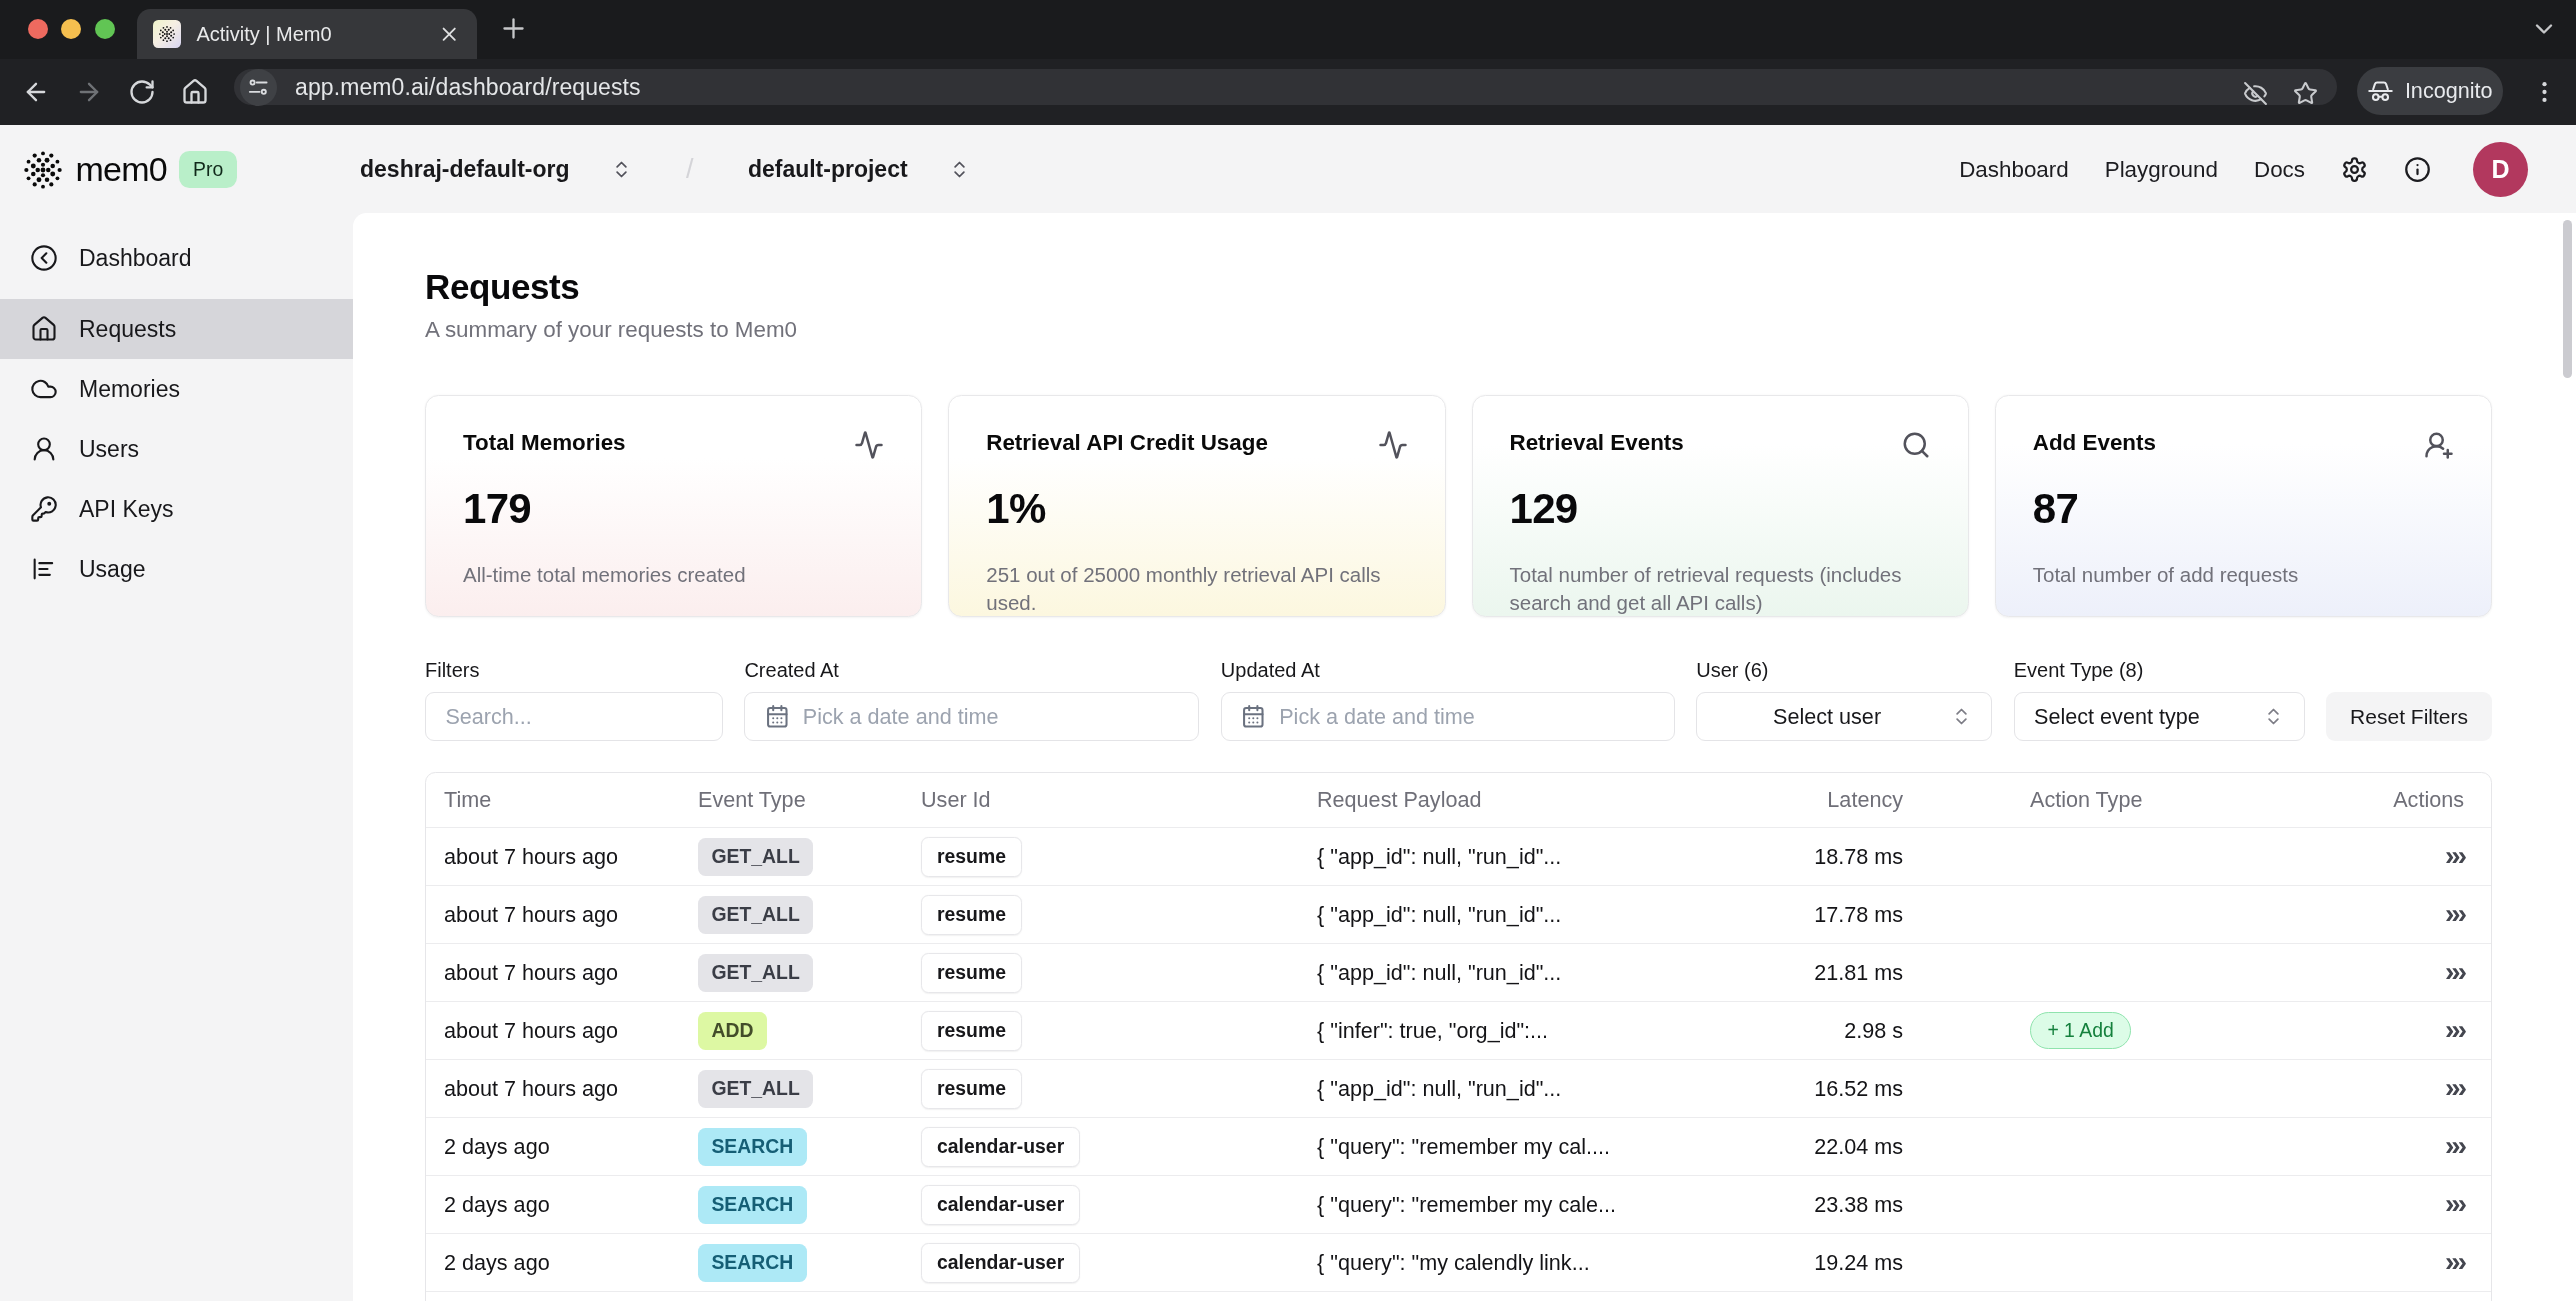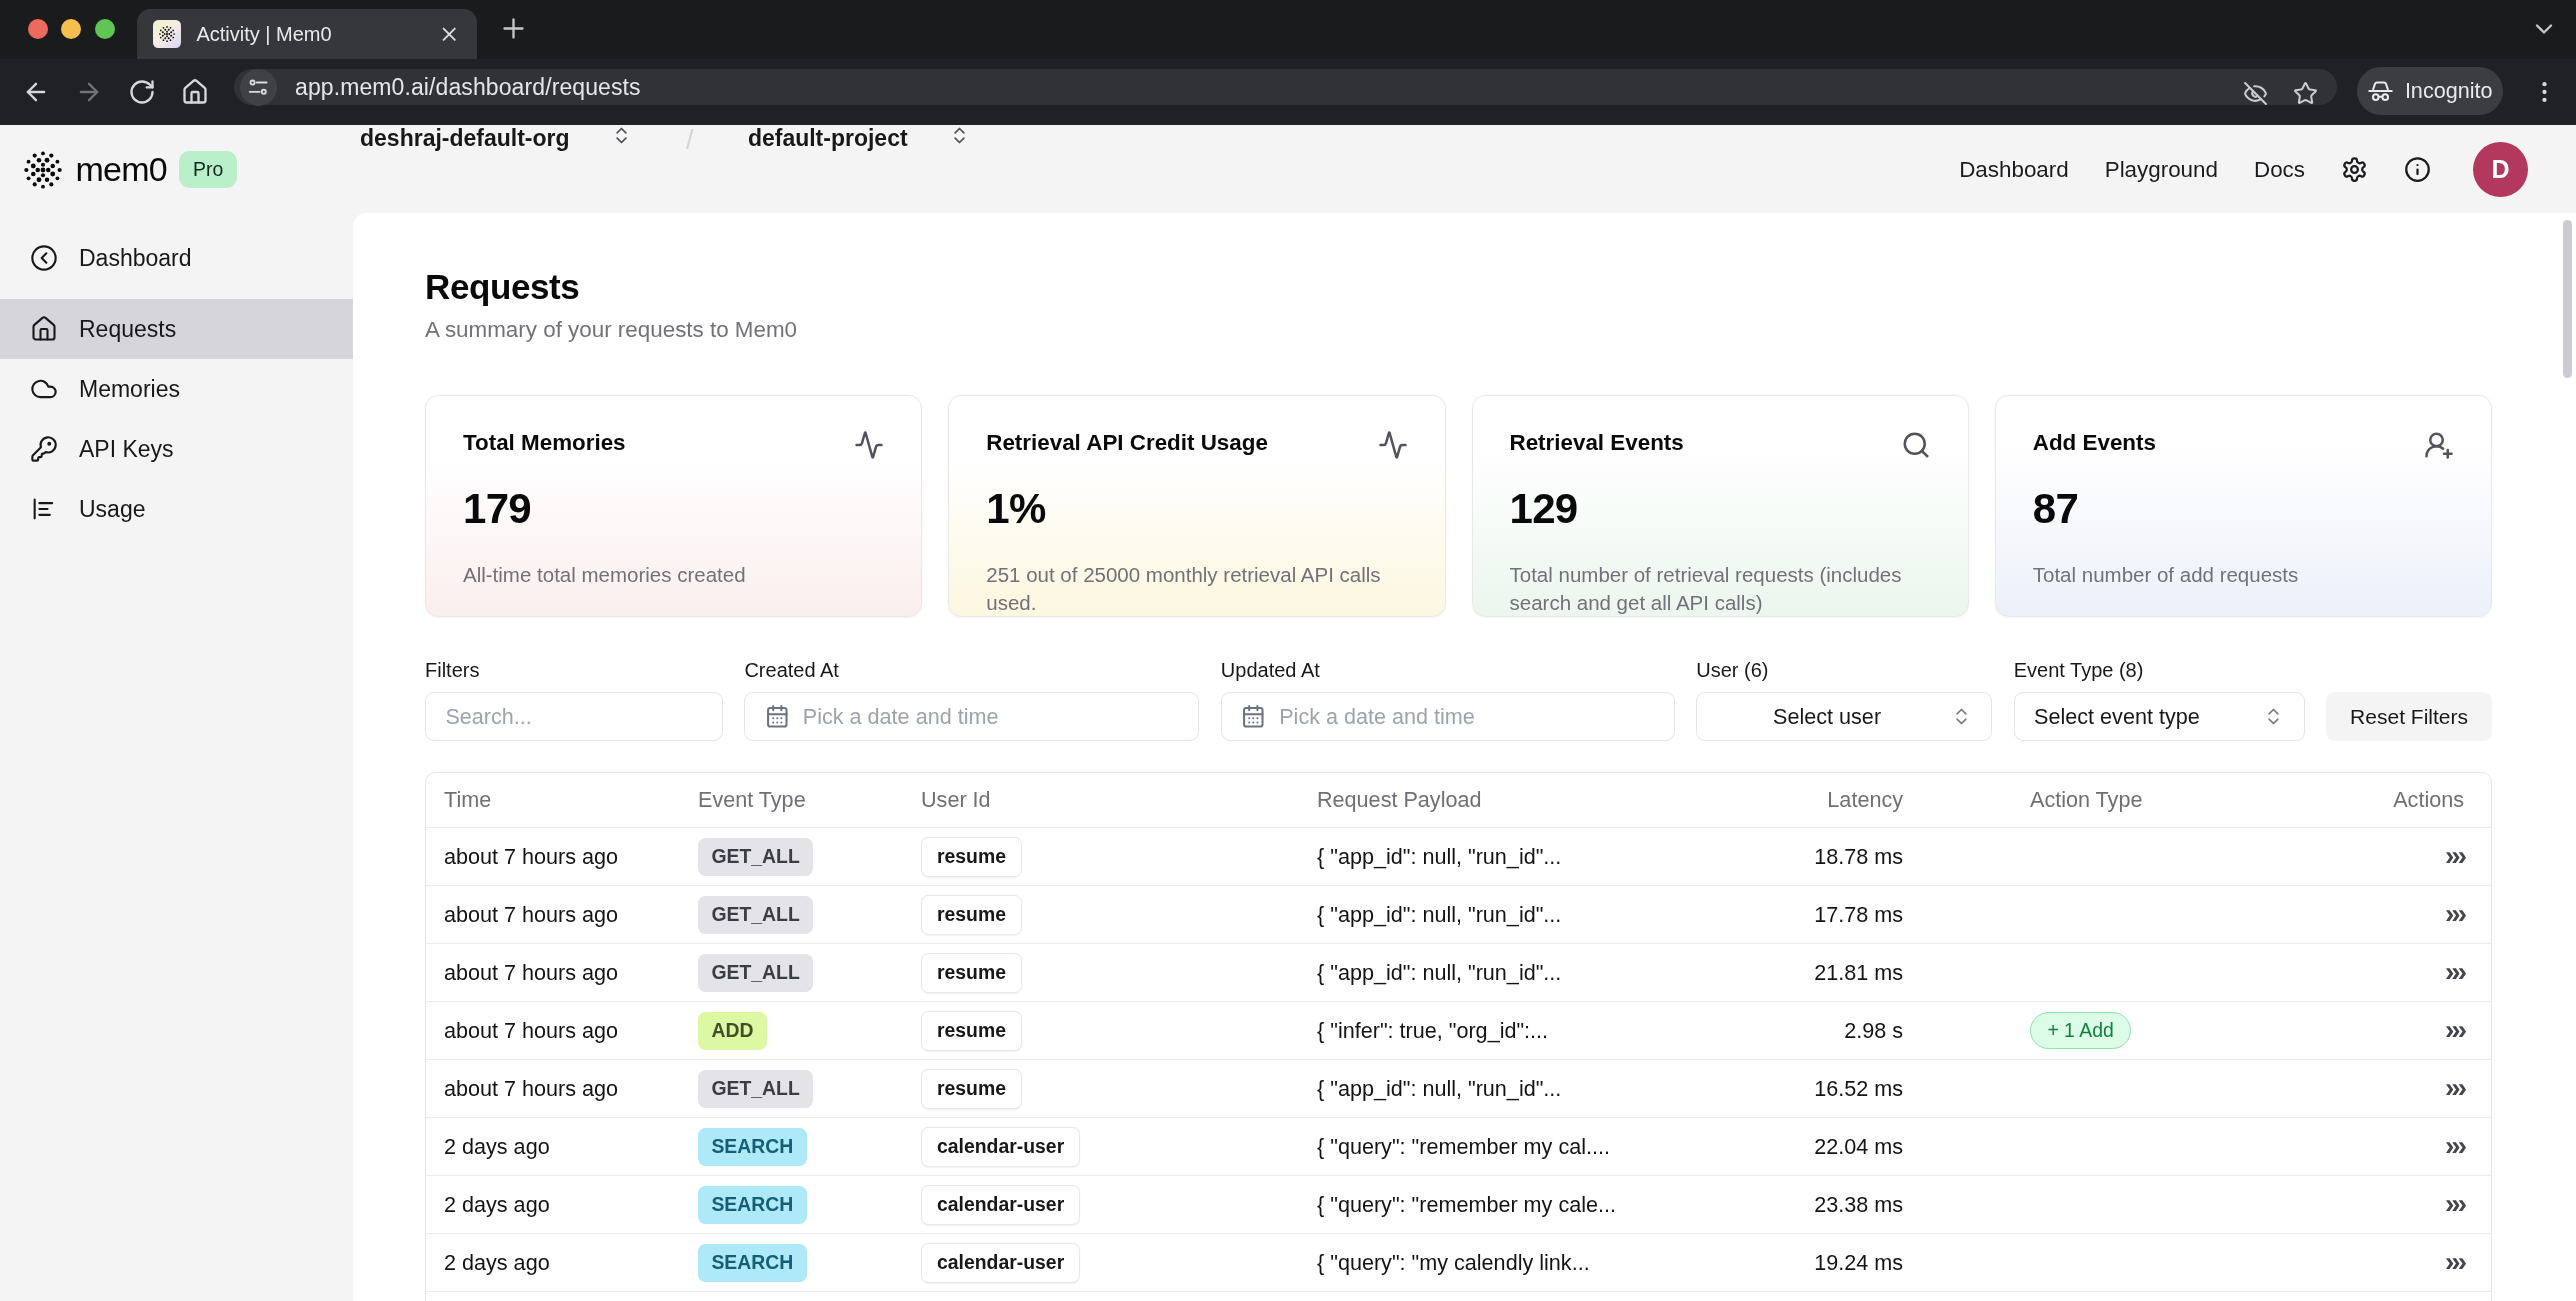--- a/index.html
+++ b/index.html
@@ -38,21 +38,21 @@
   .incog-ic { width:27px; height:27px; }
   .menu3 { position:absolute; right:18px; top:72px; width:27px; height:40px; color:#d6d8db; }
 
   
   .appheader { position:absolute; top:125px; left:0; width:2576px; height:89px; background:#f4f4f5; }
   .brand { position:absolute; left:22.4px; top:0; height:89px; display:flex; align-items:center; }
   .brand-dots { width:42px; height:42px; }
   .brand-word { font-size:34px; font-weight:500; letter-spacing:-0.7px; color:#0a0a0a; margin-left:11px; position:relative; }
   .pro-badge { margin-left:12px; background:#b9efc9; color:#10291a; font-size:19.4px; font-weight:500;
     padding:6.7px 14px; border-radius:10.4px; }
-  .breadcrumb { position:absolute; left:360px; top:0; height:89px; display:flex; font-size:23px; font-weight:600; color:#18181b;gap:32px; }
+  .breadcrumb { position:absolute; left:360px; top:0; height:89px; display:flex; align-items:center; font-size:23px; font-weight:600; color:#18181b;gap:32px; }
   .crumb-chevrons { width:21px; height:21px; color:#52525b; margin-left:9px; }
   .crumb-sep { color:#d4d4d8; font-weight:300; font-size:27px; margin:0 22.4px; }
   .hdr-right { position:absolute; right:48px; top:0; height:89px; display:flex; align-items:center; gap:36px; }
   .hdr-link { font-size:22.4px; color:#1c1c20; font-weight:500; }
   .hdr-ic { width:27px; height:27px; color:#1c1c20; }
   .avatar { width:55px; height:55px; border-radius:50%; background:#b2385e; color:#fff; font-size:25px;
     font-weight:600; display:flex; align-items:center; justify-content:center; margin-left:6px; }
 
   
   .sidebar { position:absolute; top:213px; left:0; width:353px; height:1088px; background:#f4f4f5; padding-top:15px; }
@@ -313,20 +313,27 @@
     <span>Requests</span>
   </div>
   <div class="side-item">
     <svg class="ic" viewBox="0 0 24 24" fill="none" stroke="currentColor" stroke-width="1.8" stroke-linecap="round" stroke-linejoin="round">
         <path d="M17.5 19H9a7 7 0 1 1 6.71-9h1.79a4.5 4.5 0 1 1 0 9Z"></path>
       </svg>
     <span>Memories</span>
   </div>
   <div class="side-item">
     <svg class="ic" viewBox="0 0 24 24" fill="none" stroke="currentColor" stroke-width="1.8" stroke-linecap="round" stroke-linejoin="round">
+        <circle cx="12" cy="8" r="5"></circle>
+        <path d="M20 21a8 8 0 0 0-16 0"></path>
+      </svg>
+    <span>Users</span>
+  </div>
+  <div class="side-item">
+    <svg class="ic" viewBox="0 0 24 24" fill="none" stroke="currentColor" stroke-width="1.8" stroke-linecap="round" stroke-linejoin="round">
         <path d="M2.586 17.414A2 2 0 0 0 2 18.828V21a1 1 0 0 0 1 1h3a1 1 0 0 0 1-1v-1a1 1 0 0 1 1-1h1a1 1 0 0 0 1-1v-1a1 1 0 0 1 1-1h.172a2 2 0 0 0 1.414-.586l.814-.814a6.5 6.5 0 1 0-4-4z"></path>
         <circle cx="16.5" cy="7.5" r=".8" fill="currentColor"></circle>
       </svg>
     <span>API Keys</span>
   </div>
   <div class="side-item">
     <svg class="ic" viewBox="0 0 24 24" fill="none" stroke="currentColor" stroke-width="1.8" stroke-linecap="round" stroke-linejoin="round">
         <path d="M4 4v16"></path>
         <path d="M8 7h11"></path>
         <path d="M8 12h7"></path>

